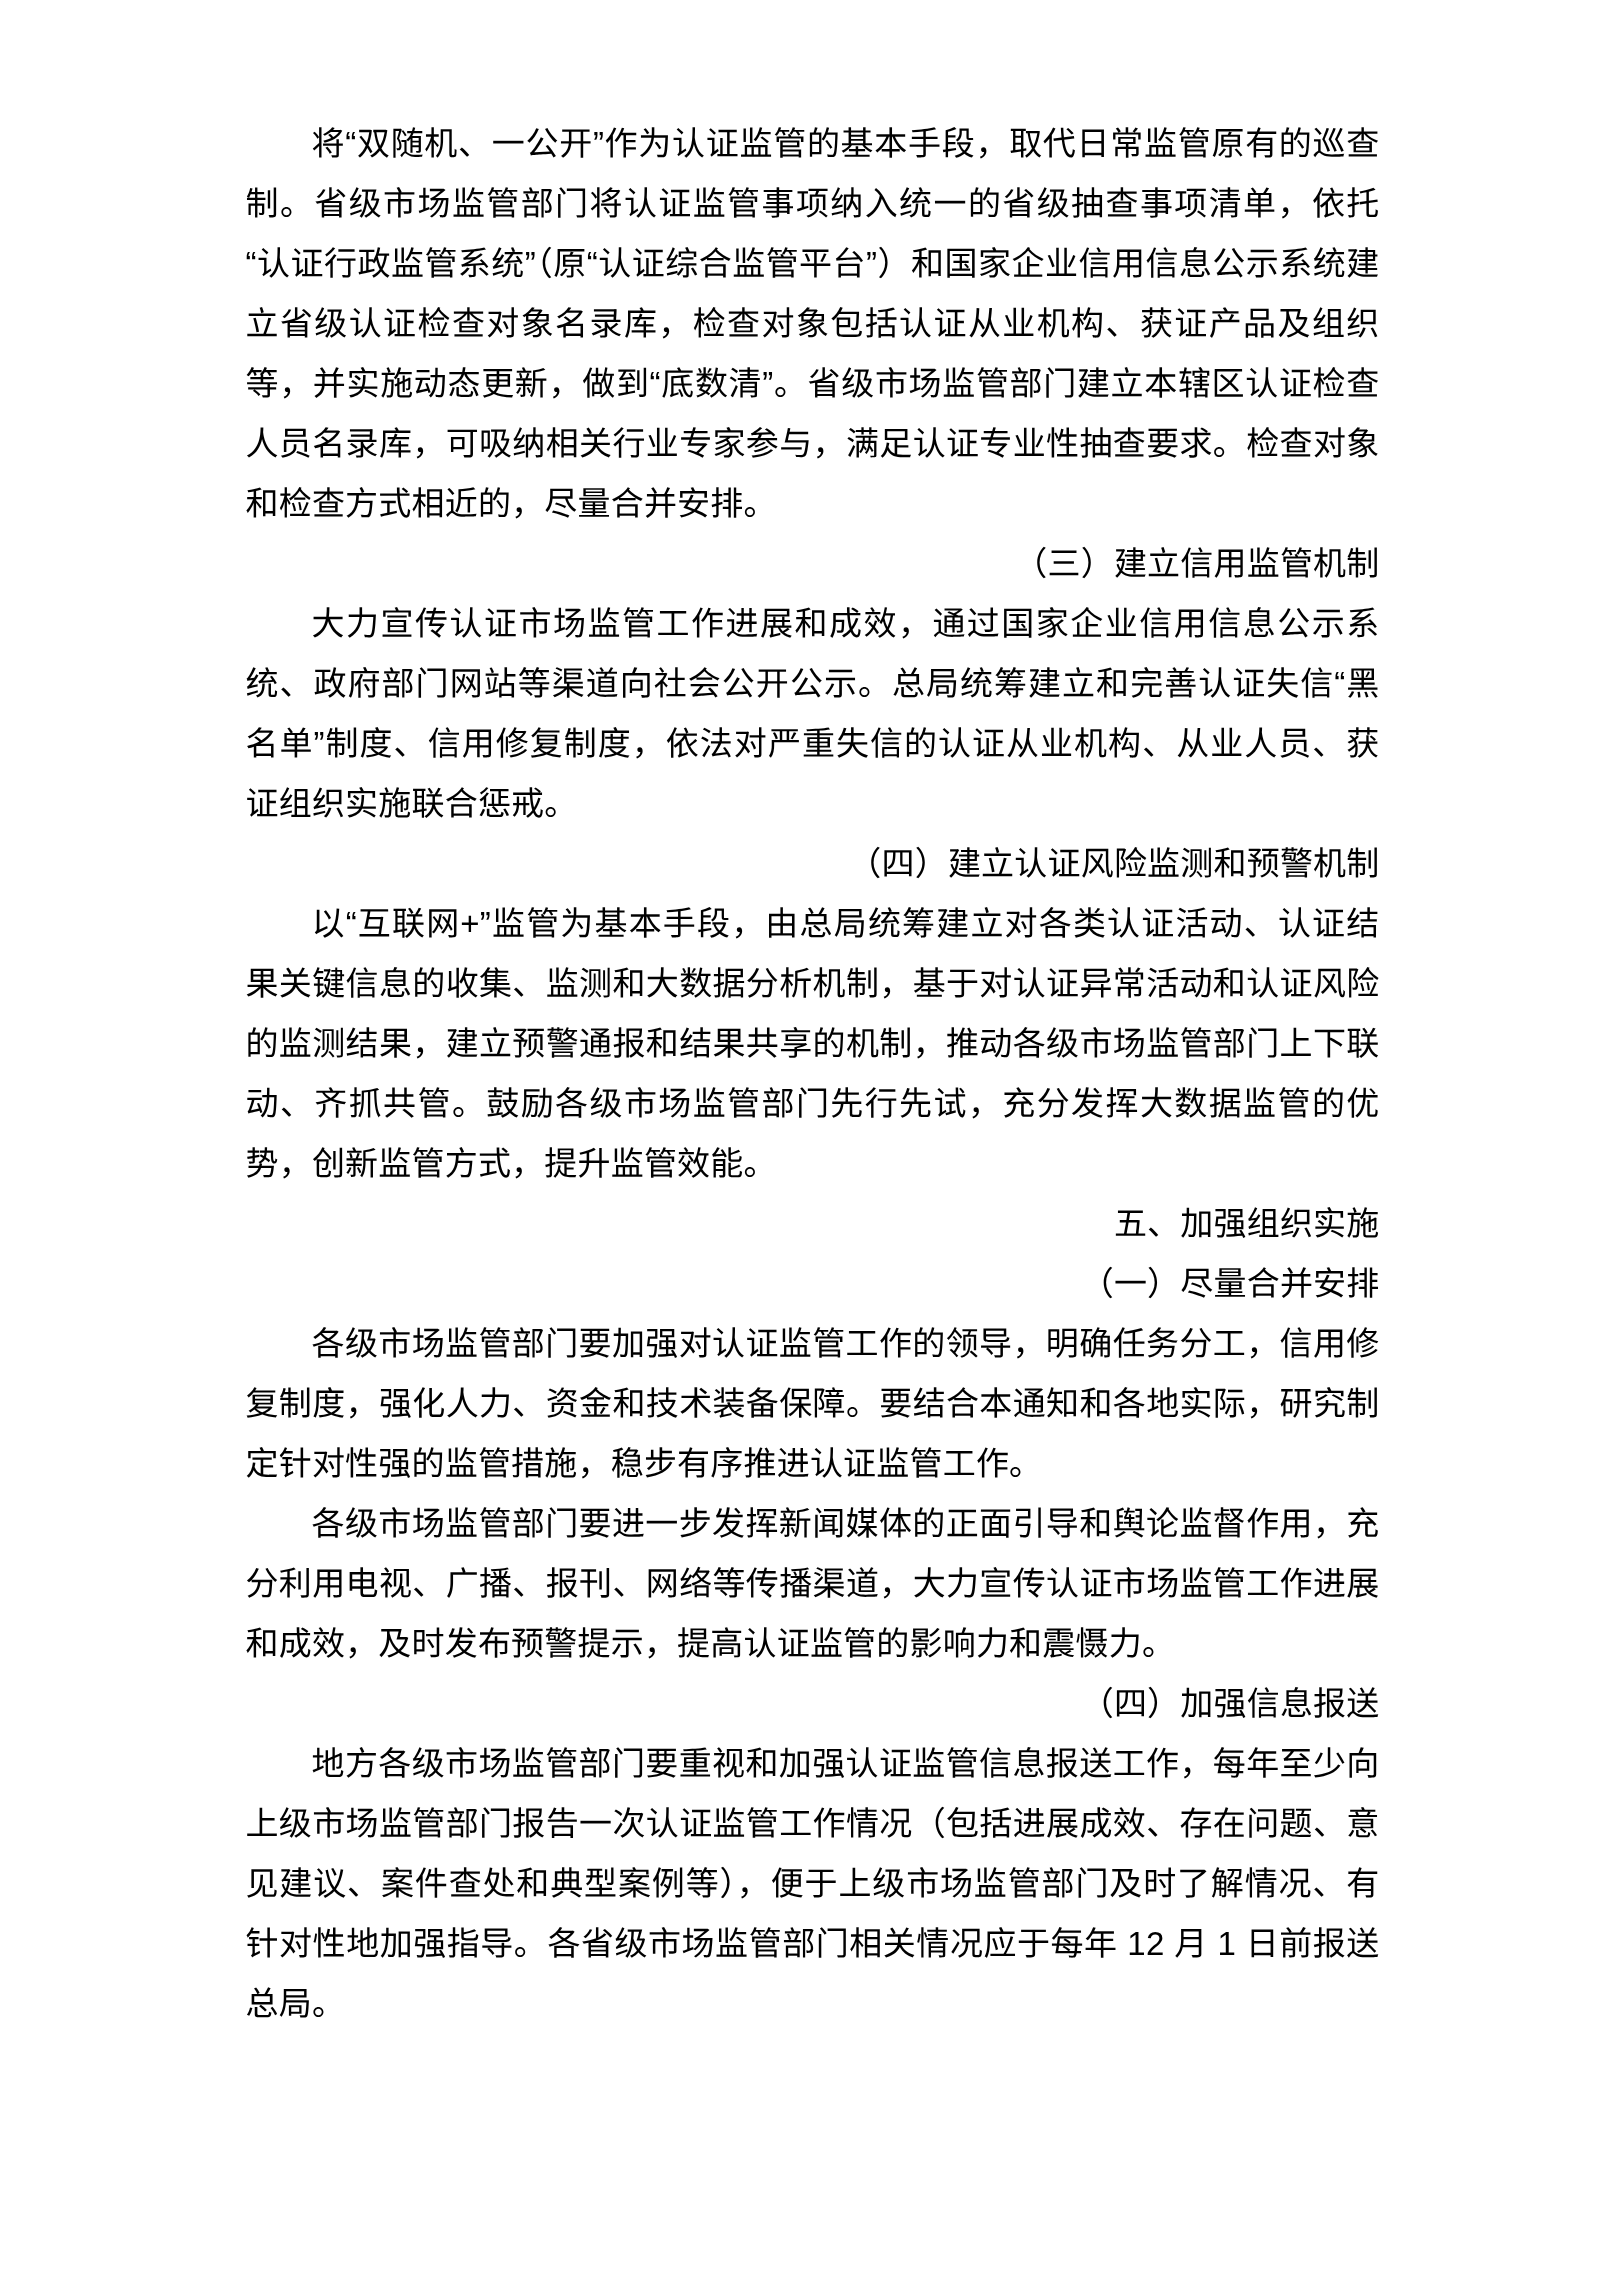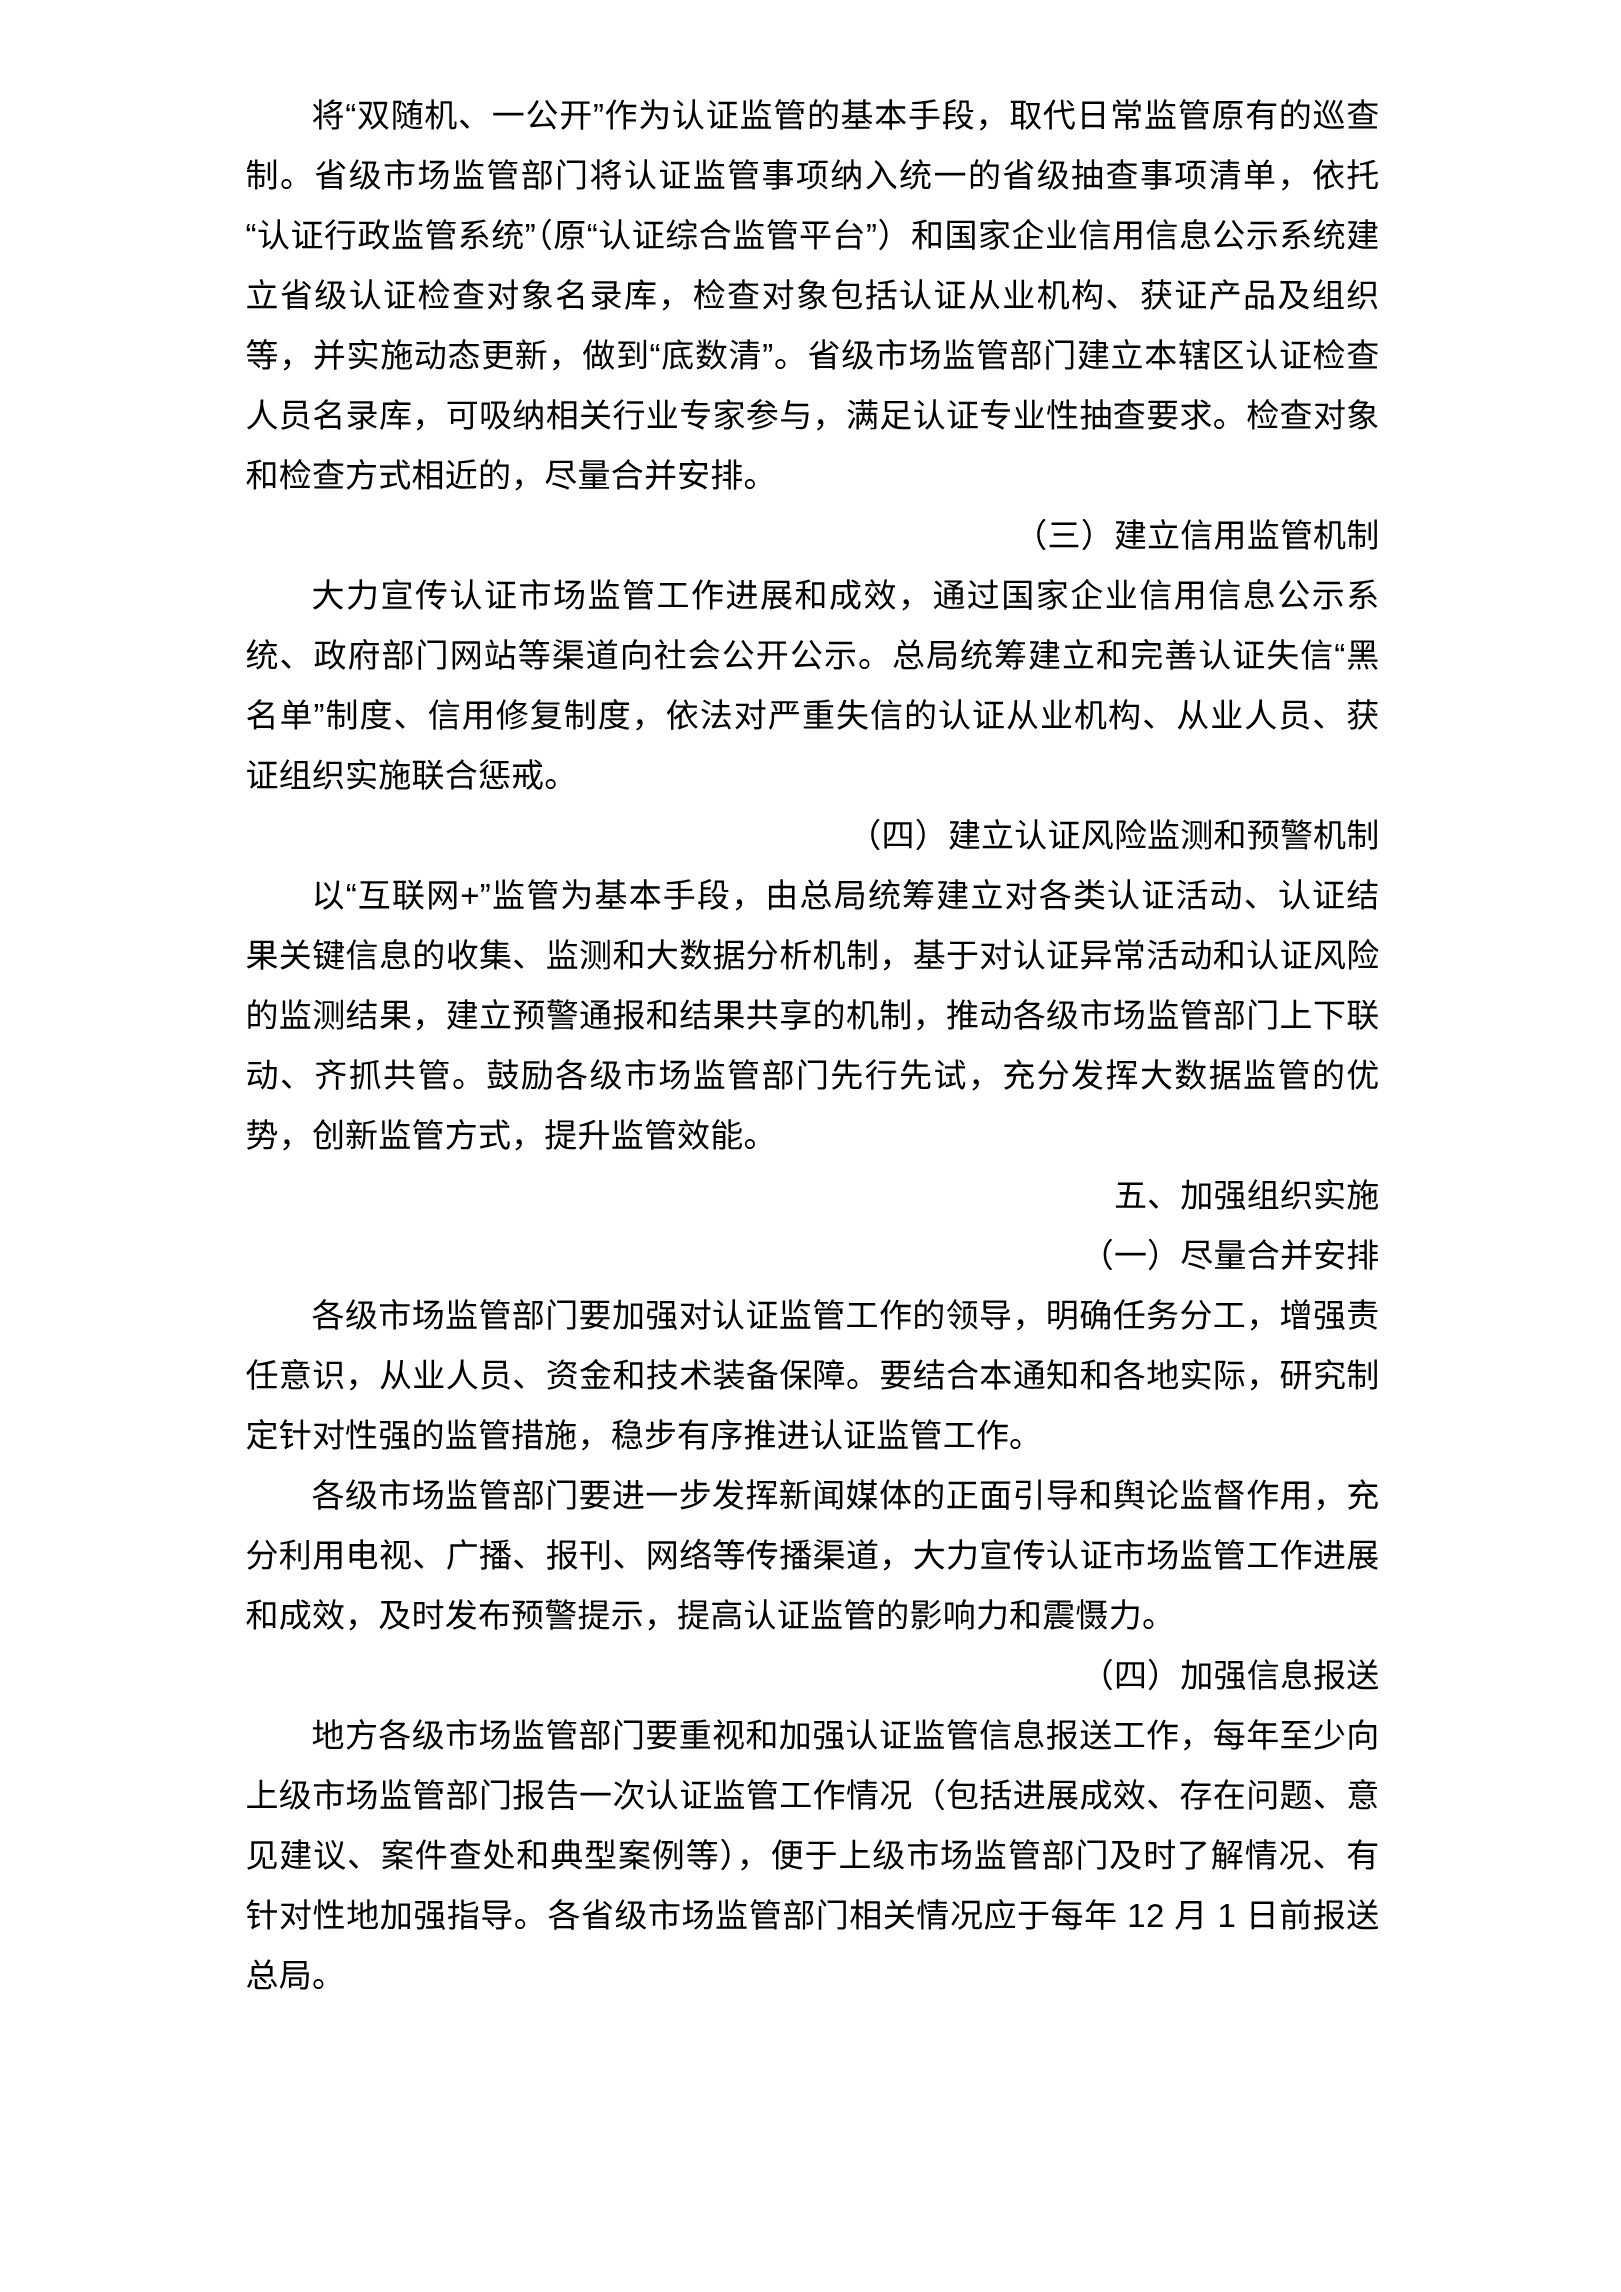--- a/index.html
+++ b/index.html
@@ -7,21 +7,21 @@
     padding: 0;
     background: #ffffff;
   }
   .page {
     position: relative;
     width: 1362px;
     height: 2293px;
     margin: 0 auto;
     background: #ffffff;
     box-sizing: border-box;
-    padding: 86px 112px 0 116px;
+    padding: 114px 112px 0 116px;
     overflow: hidden;
     font-family: "Liberation Sans", sans-serif;
     color: #000000;
   }
   .doc-body {
     width: 100%;
   }
   .para {
     margin: 0;
     padding: 0;
@@ -44,19 +44,19 @@
 
 <div class="page">
   <div class="doc-body">
     <p class="para body">将“双随机、一公开”作为认证监管的基本手段，取代日常监管原有的巡查制。省级市场监管部门将认证监管事项纳入统一的省级抽查事项清单，依托“认证行政监管系统”（原“认证综合监管平台”）和国家企业信用信息公示系统建立省级认证检查对象名录库，检查对象包括认证从业机构、获证产品及组织等，并实施动态更新，做到“底数清”。省级市场监管部门建立本辖区认证检查人员名录库，可吸纳相关行业专家参与，满足认证专业性抽查要求。检查对象和检查方式相近的，尽量合并安排。</p>
     <p class="para heading">（三）建立信用监管机制</p>
     <p class="para body">大力宣传认证市场监管工作进展和成效，通过国家企业信用信息公示系统、政府部门网站等渠道向社会公开公示。总局统筹建立和完善认证失信“黑名单”制度、信用修复制度，依法对严重失信的认证从业机构、从业人员、获证组织实施联合惩戒。</p>
     <p class="para heading">（四）建立认证风险监测和预警机制</p>
     <p class="para body">以“互联网+”监管为基本手段，由总局统筹建立对各类认证活动、认证结果关键信息的收集、监测和大数据分析机制，基于对认证异常活动和认证风险的监测结果，建立预警通报和结果共享的机制，推动各级市场监管部门上下联动、齐抓共管。鼓励各级市场监管部门先行先试，充分发挥大数据监管的优势，创新监管方式，提升监管效能。</p>
     <p class="para heading">五、加强组织实施</p>
     <p class="para heading">（一）尽量合并安排</p>
-    <p class="para body">各级市场监管部门要加强对认证监管工作的领导，明确任务分工，增强责任意识，从业人员、资金和技术装备保障。要结合本通知和各地实际，研究制定针对性强的监管措施，稳步有序推进认证监管工作。</p>
+    <p class="para body">各级市场监管部门要加强对认证监管工作的领导，明确任务分工，信用修复制度，强化人力、资金和技术装备保障。要结合本通知和各地实际，研究制定针对性强的监管措施，稳步有序推进认证监管工作。</p>
     <p class="para body">各级市场监管部门要进一步发挥新闻媒体的正面引导和舆论监督作用，充分利用电视、广播、报刊、网络等传播渠道，大力宣传认证市场监管工作进展和成效，及时发布预警提示，提高认证监管的影响力和震慑力。</p>
     <p class="para heading">（四）加强信息报送</p>
     <p class="para body">地方各级市场监管部门要重视和加强认证监管信息报送工作，每年至少向上级市场监管部门报告一次认证监管工作情况（包括进展成效、存在问题、意见建议、案件查处和典型案例等），便于上级市场监管部门及时了解情况、有针对性地加强指导。各省级市场监管部门相关情况应于每年 12 月 1 日前报送总局。</p>
   </div>
 </div>
 
 
 </body></html>

